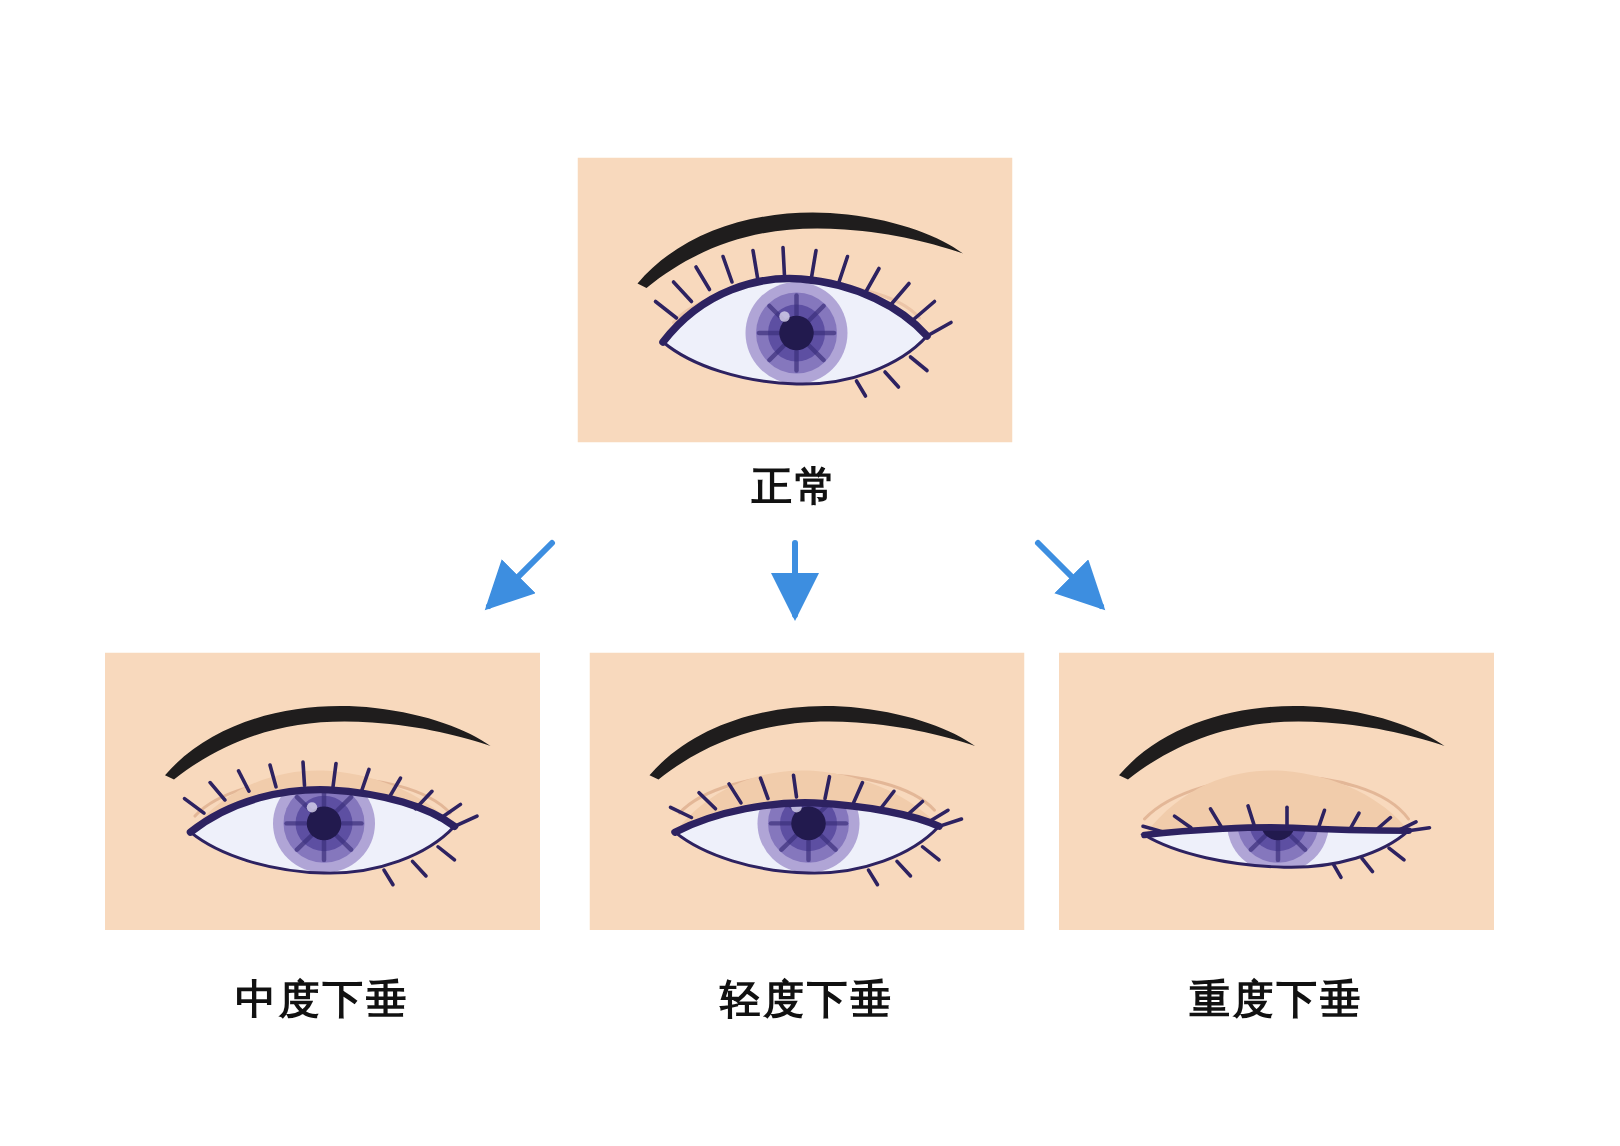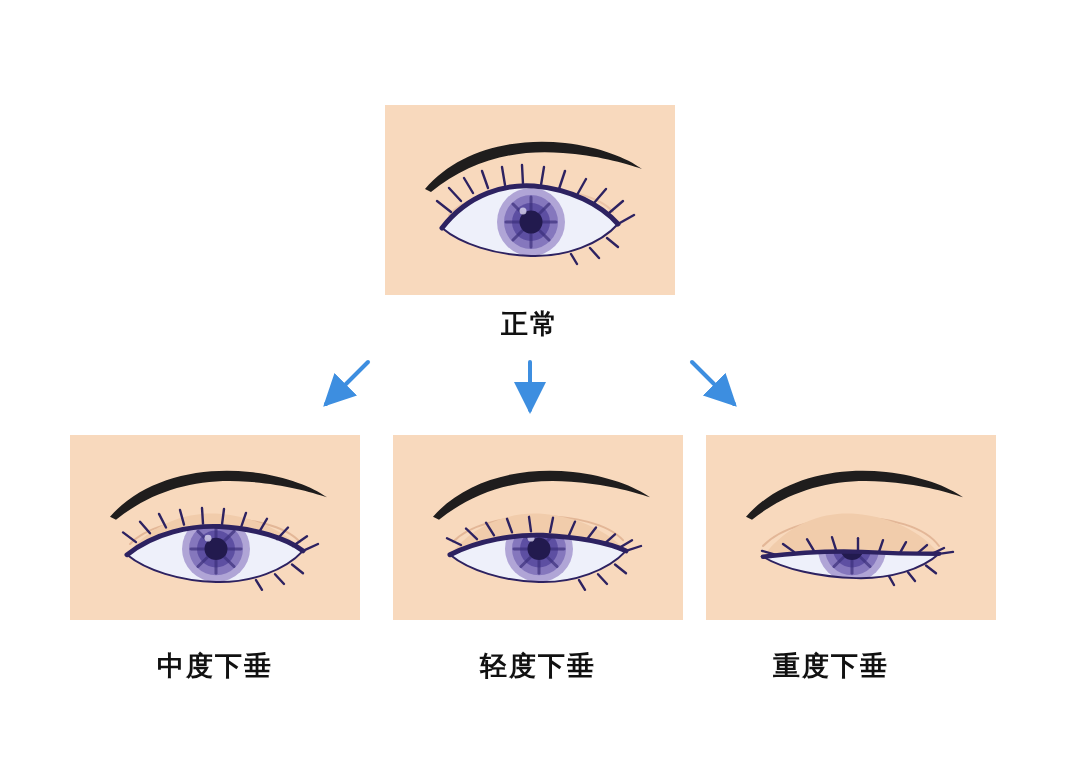--- a/index.html
+++ b/index.html
@@ -204,15 +204,15 @@
         <line x1="194" y1="121" x2="200" y2="110"></line>
           <line x1="212" y1="121" x2="221" y2="113"></line>
         <line x1="226" y1="122" x2="238" y2="116"></line>
           <line x1="233" y1="122" x2="247" y2="120"></line>
         <line x1="220" y1="134" x2="230" y2="142"></line>
           <line x1="202" y1="141" x2="209" y2="150"></line>
         <line x1="183" y1="145" x2="188" y2="154"></line>
       </g>
     </svg>
   </figure>
-  <div class="node-label" style="left:686px;top:648px;width:290px;">重度下垂</div>
+  <div class="node-label" style="left:706px;top:648px;width:290px;">重度下垂</div>
 
 </div>
 
 </body></html>

